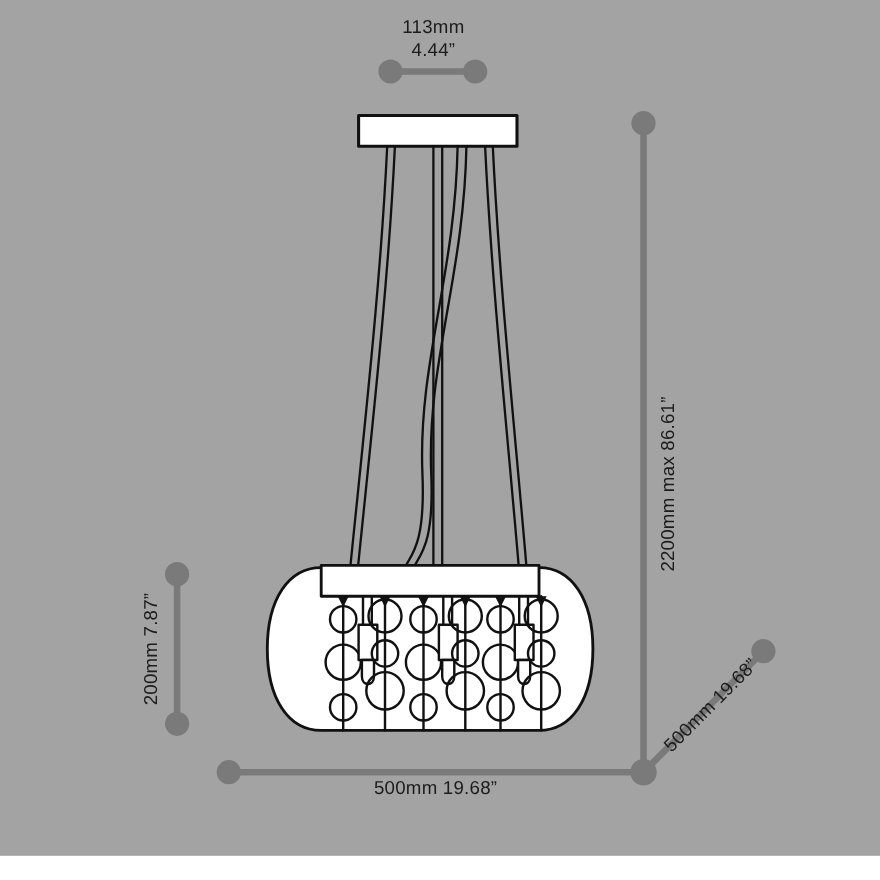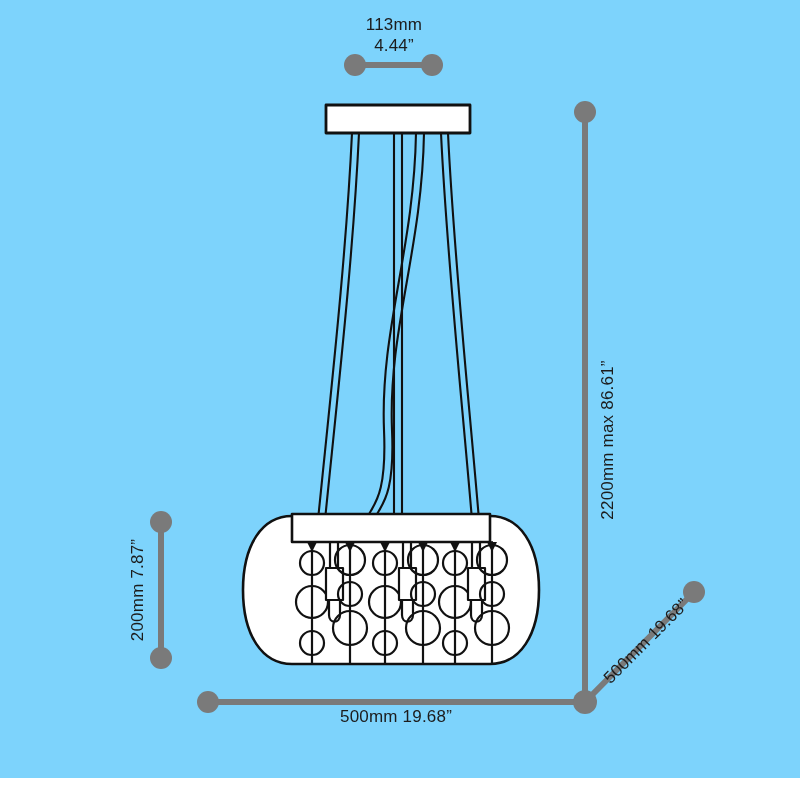--- a/index.html
+++ b/index.html
@@ -10,21 +10,21 @@
   body {
     width: 800px;
     height: 800px;
     font-family: "Liberation Sans", sans-serif;
     overflow: hidden;
   }
   #stage {
     position: relative;
     width: 800px;
     height: 778px;
-    background: #7dd3fc;
+    background: #a3a3a3;
   }
   svg#drawing {
     position: absolute;
     left: 0;
     top: 0;
     width: 800px;
     height: 800px;
     display: block;
   }
   .dim-text {

